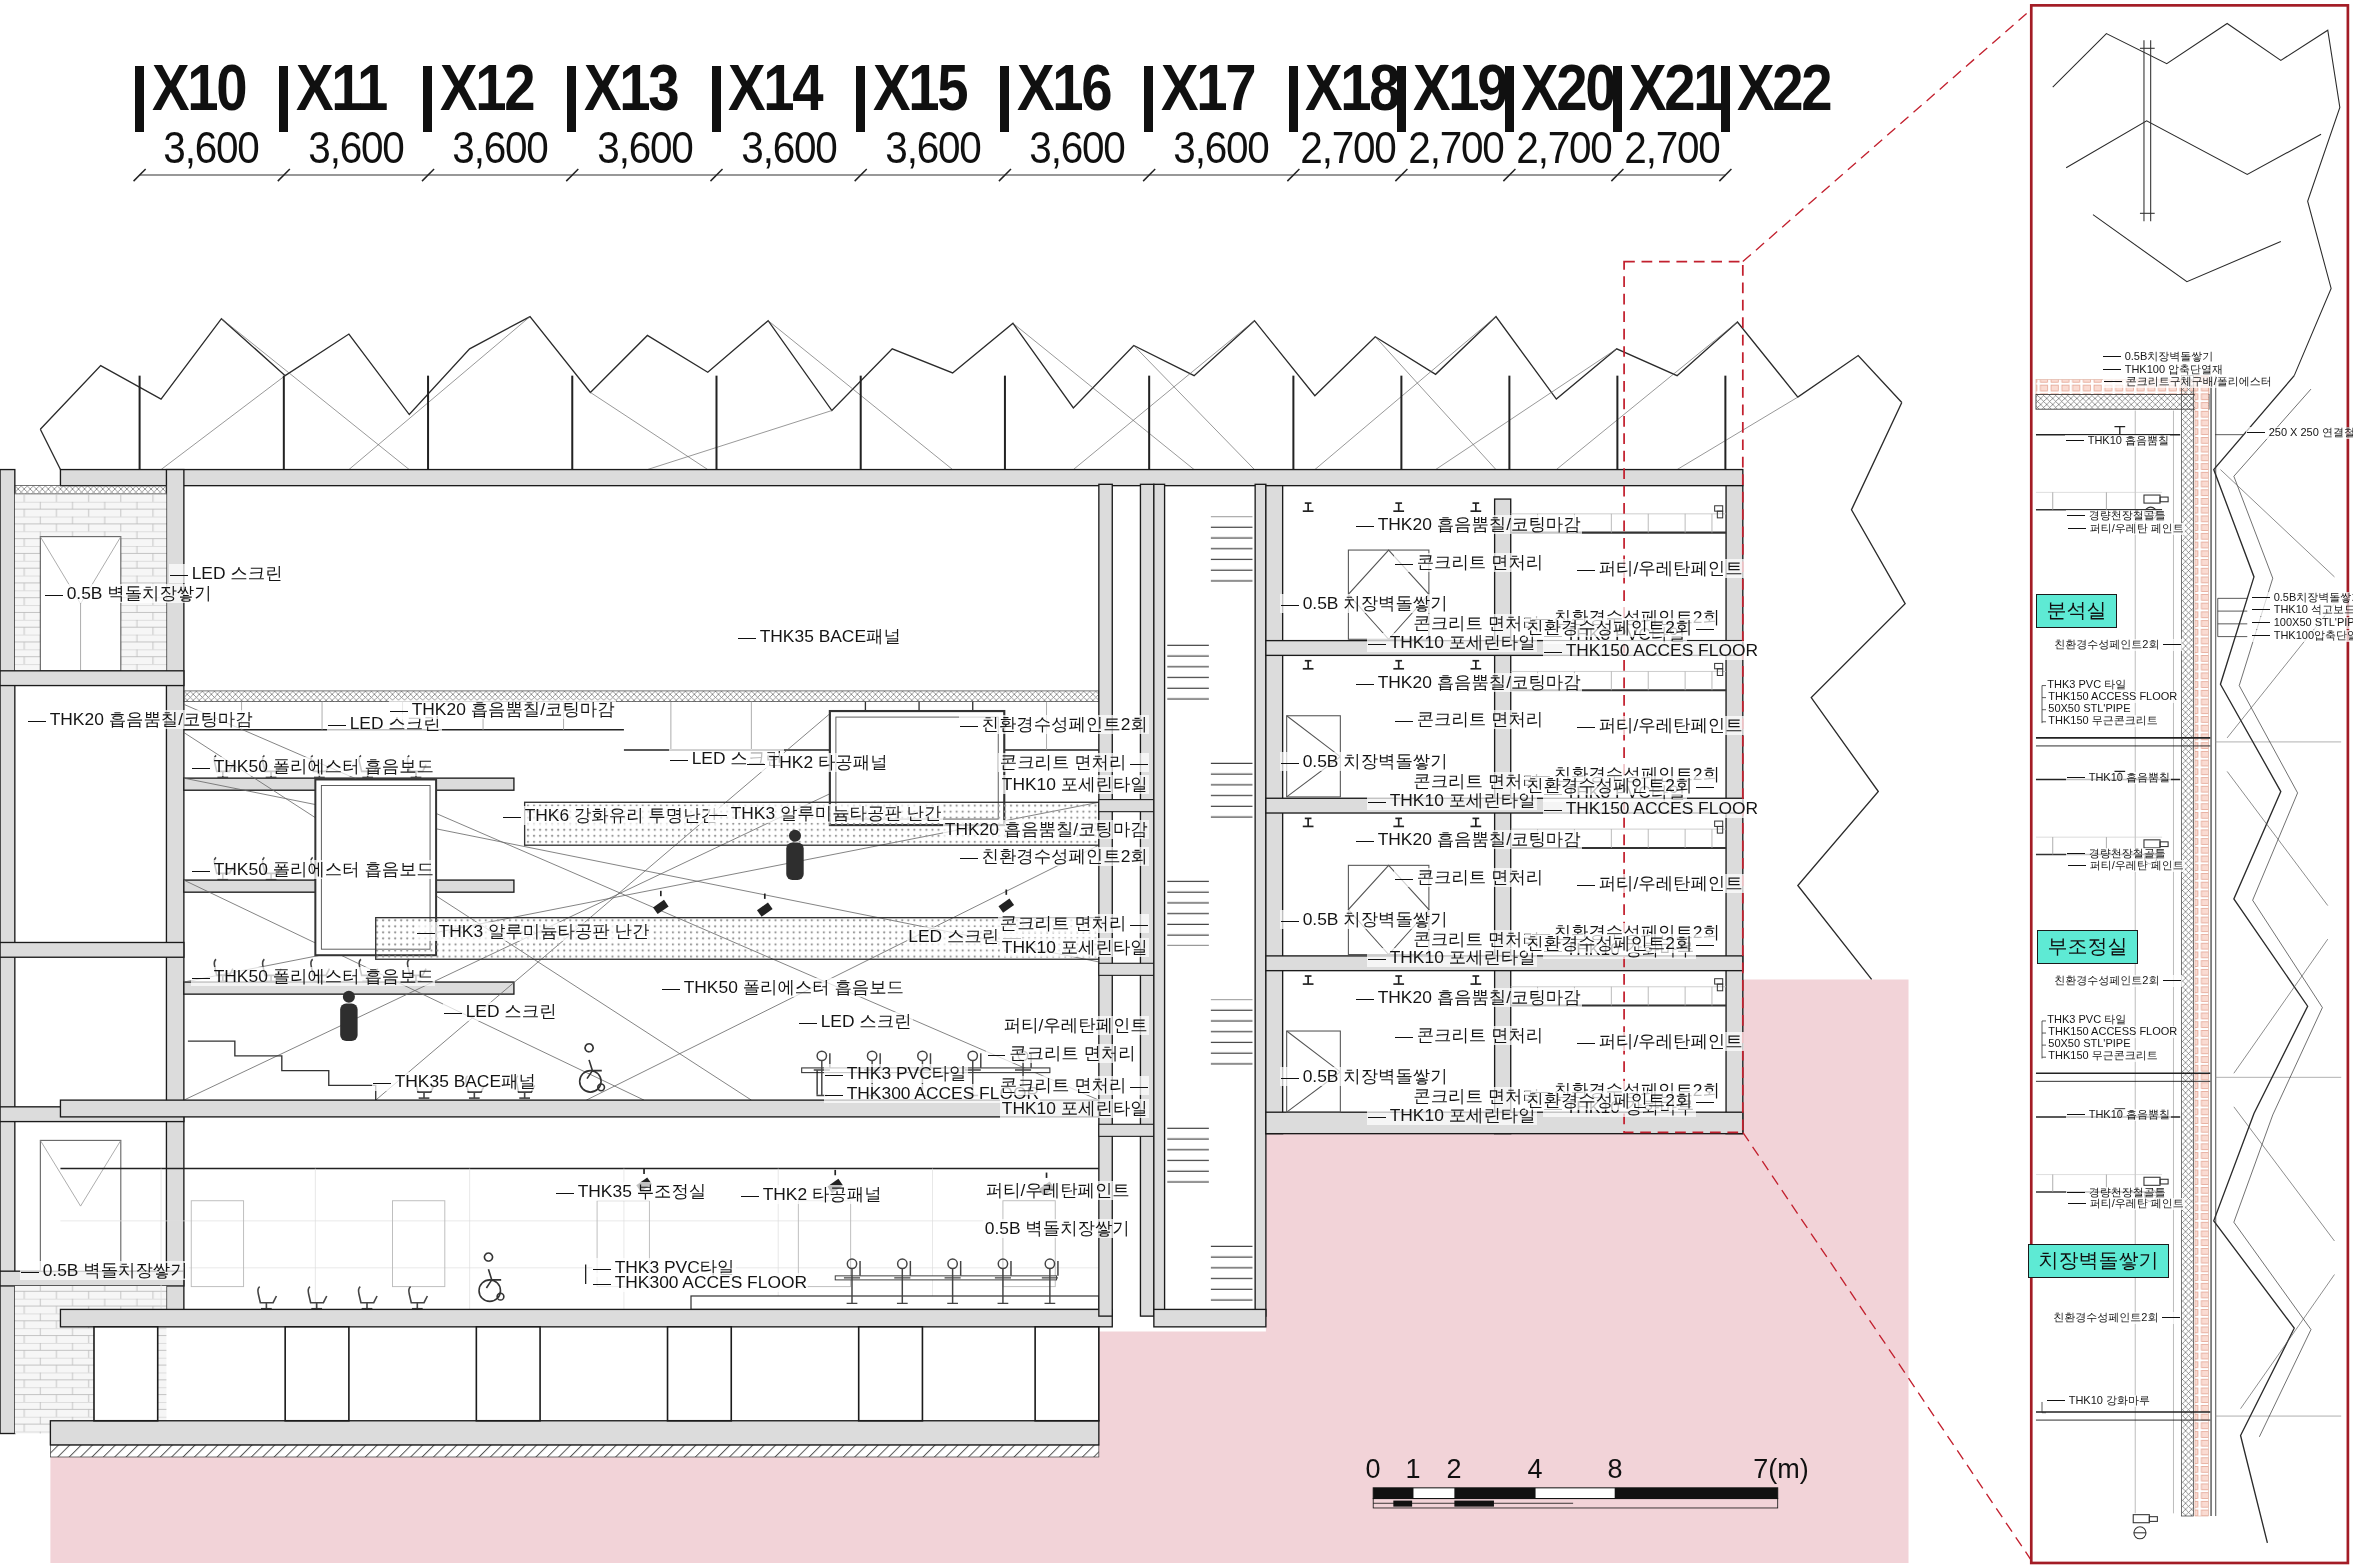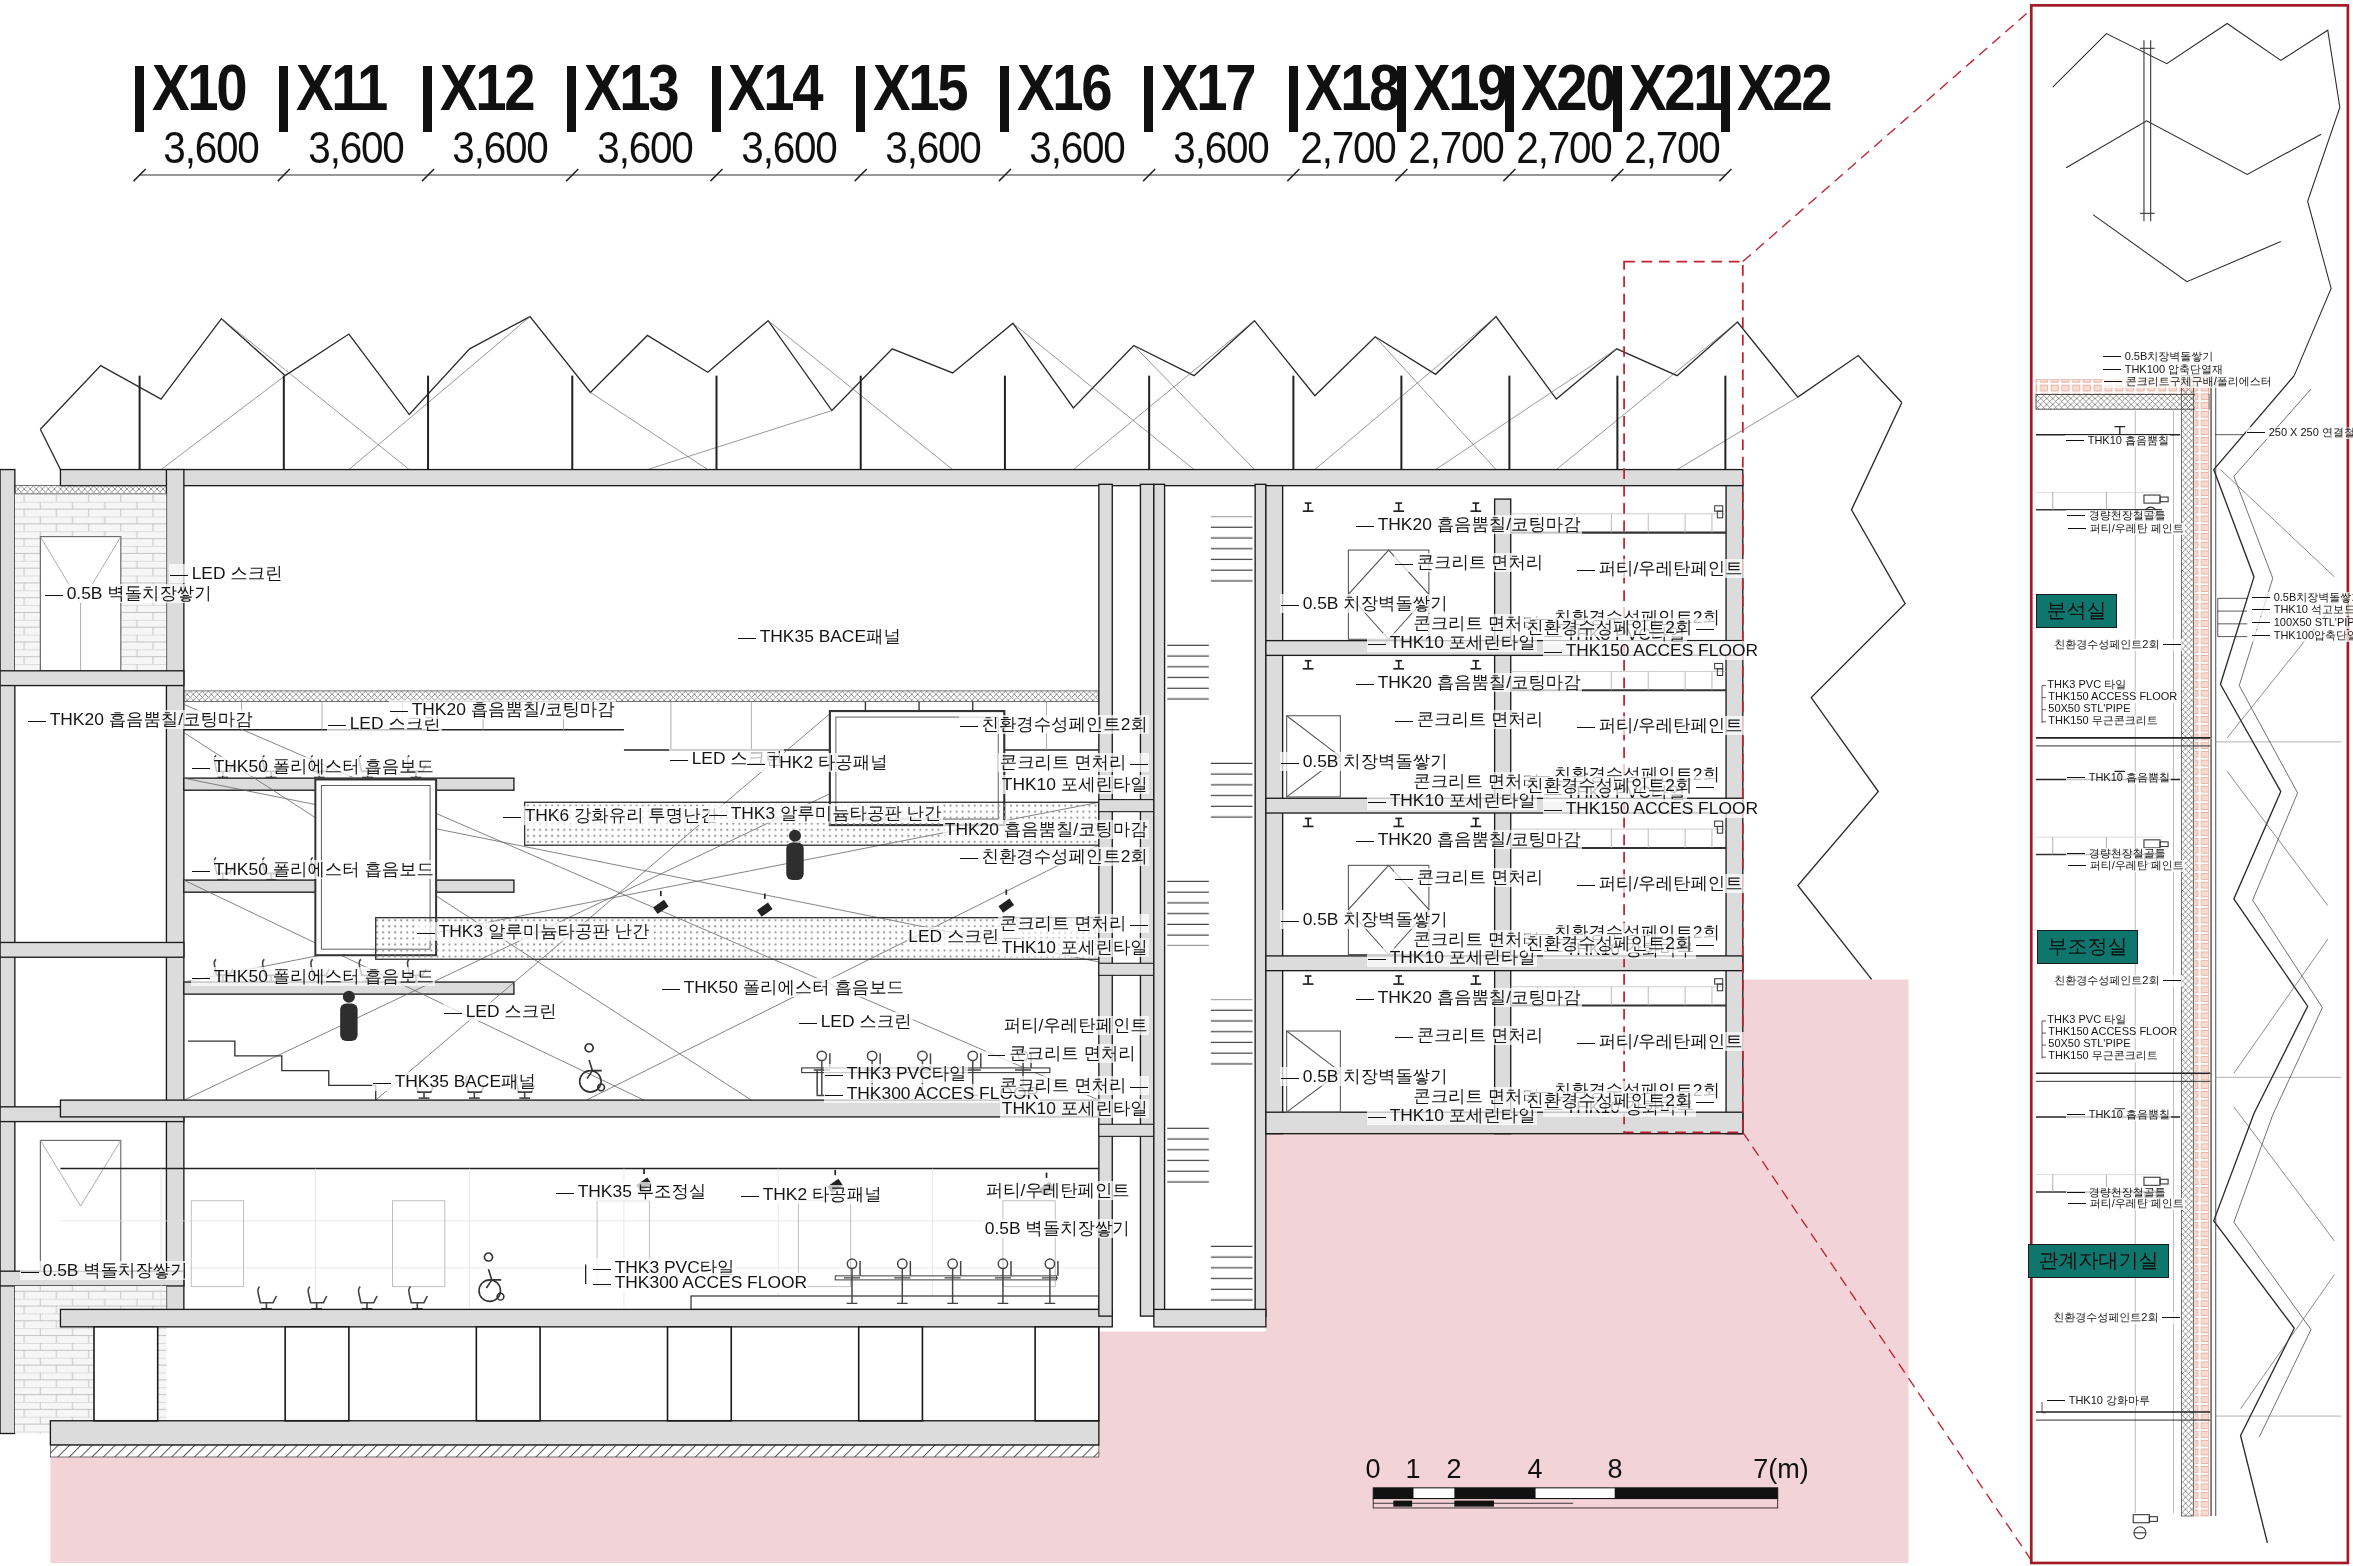--- a/index.html
+++ b/index.html
@@ -12,21 +12,21 @@
   .lead-l::before{content:"";display:inline-block;width:17.4px;height:4px;
        border-bottom:1.3px solid #111;margin-right:4px;vertical-align:2.7px;}
   .lead-r::after{content:"";display:inline-block;width:17.4px;height:4px;
        border-bottom:1.3px solid #111;margin-left:4px;vertical-align:2.7px;}
   .gtick{position:absolute;width:9.4px;height:66px;background:#101010;}
   .glabel{position:absolute;font-size:64px;font-weight:600;letter-spacing:-2.7px;
        transform:scaleX(.88);transform-origin:left top;white-space:nowrap;color:#101010;}
   .gdim{position:absolute;font-size:44px;letter-spacing:-1.3px;
        transform:translateX(-50%) scaleX(.92);white-space:nowrap;color:#101010;}
   .smark{position:absolute;font-size:27px;transform:translateX(-50%);white-space:nowrap;color:#101010;}
-  .ptitle{position:absolute;font-size:20px;border:1.7px solid #1b1b1b;background:#0f766e;
+  .ptitle{position:absolute;font-size:20px;border:1.7px solid #1b1b1b;background:#5eead4;
        padding:2px 9.4px 3.4px;white-space:nowrap;color:#101010;}
 </style>
 </head>
 <body>
 
 <div id="stage">
 
 <svg id="art" width="2354" height="1567" viewBox="0 0 3509 2336" xmlns="http://www.w3.org/2000/svg">
   <defs>
     <pattern id="hatch" width="12" height="12" patternUnits="userSpaceOnUse" patternTransform="rotate(45)">
@@ -574,21 +574,21 @@
       <div class="ann pann" style="top: 1026px; left: 2047px;">THK150 ACCESS FLOOR</div>
       <div class="ann pann" style="top: 1038px; left: 2047px;">50X50 STL'PIPE</div>
       <div class="ann pann" style="top: 1050px; left: 2047px;">THK150 무근콘크리트</div>
       <div class="ann pann lead-l" style="top: 1109px; left: 2066px;">THK10 흡음뿜칠</div>
       <div class="ann pann lead-l" style="top: 1187px; left: 2066px;">경량천장철골틀</div>
       <div class="ann pann lead-l" style="top: 1198px; left: 2067px;">퍼티/우레탄 페인트</div>
       <div class="ann pann lead-r" style="top: 1312px; left: 2052px;">친환경수성페인트2회</div>
       <div class="ann pann lead-l" style="top: 1395px; left: 2046px;">THK10 강화마루</div>
       <div class="ptitle" style="left: 2036px; top: 594px;">분석실</div>
       <div class="ptitle" style="left: 2037px; top: 930px;">부조정실</div>
-      <div class="ptitle" style="left: 2028px; top: 1244px;">관계자대기실</div>
+      <div class="ptitle" style="left: 2028px; top: 1244px;">치장벽돌쌓기</div>
     </div>
 <div id="scale-layer">
       <div class="smark" style="left: 1373px; top: 1454px;">0</div>
       <div class="smark" style="left: 1413px; top: 1454px;">1</div>
       <div class="smark" style="left: 1454px; top: 1454px;">2</div>
       <div class="smark" style="left: 1535px; top: 1454px;">4</div>
       <div class="smark" style="left: 1615px; top: 1454px;">8</div>
       <div class="smark" style="left: 1781px; top: 1454px;">7(m)</div>
     </div>
 

